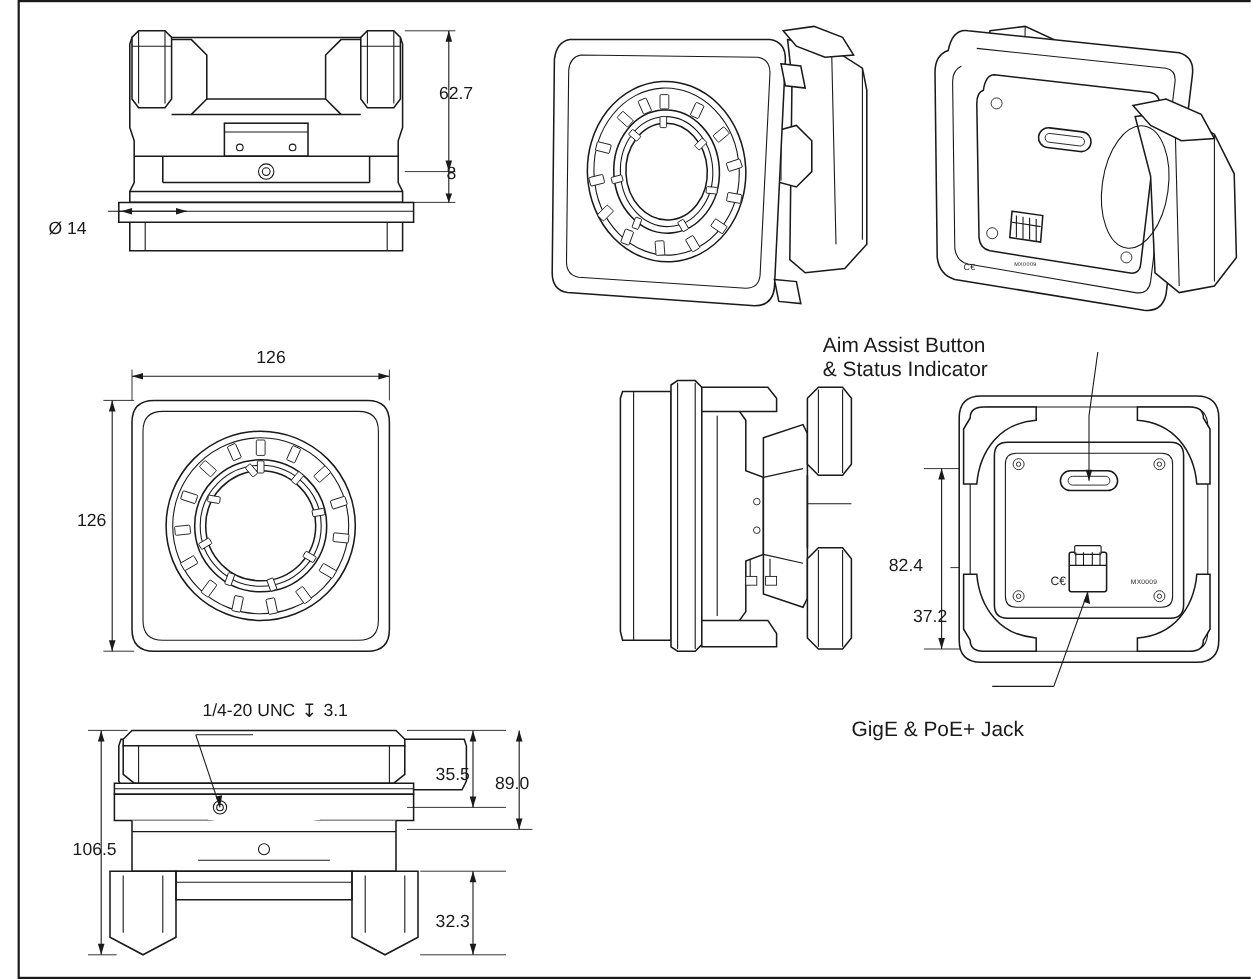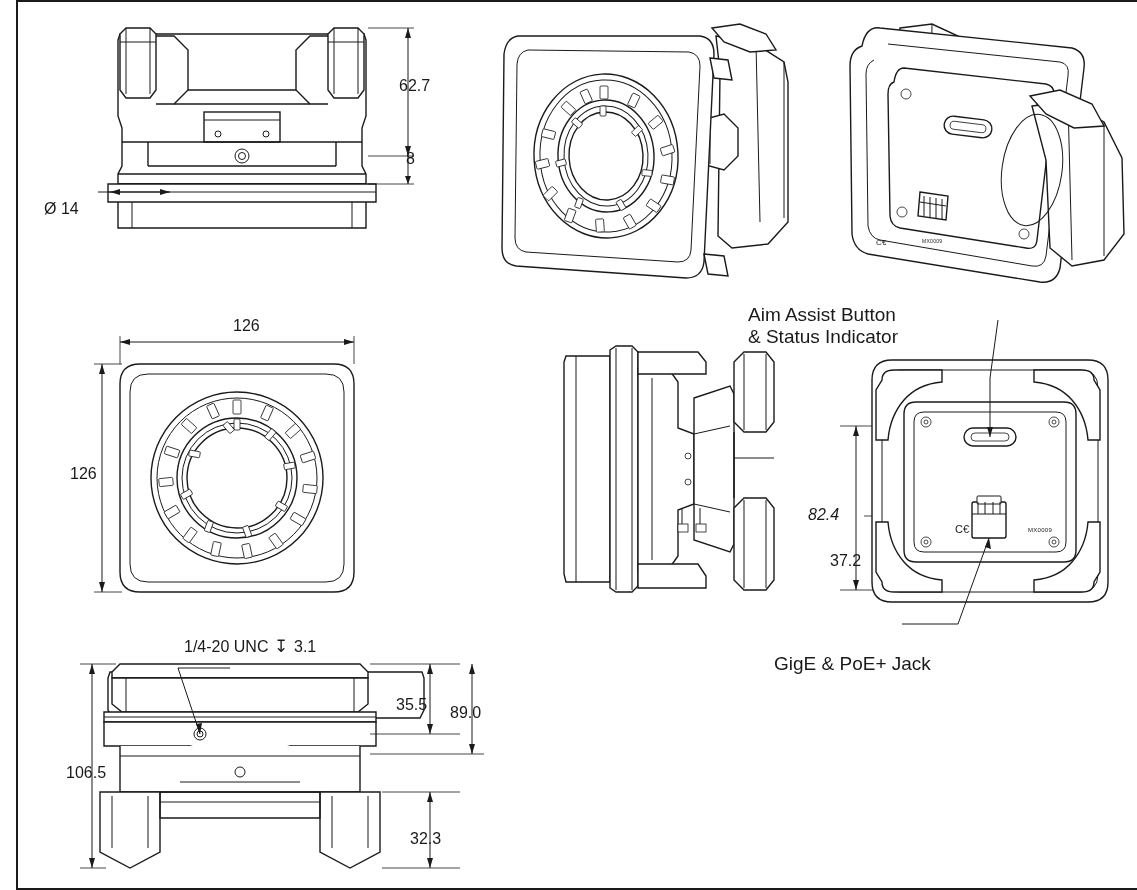--- a/index.html
+++ b/index.html
@@ -197,21 +197,21 @@
       <path class="dark" d="M32 226 L29 216 L35 216 Z"></path>
 
       <path class="leader" d="M140 92 L118 26"></path>
       <path class="dark" d="M140 92 L136 82 L142 81 Z"></path>
       <line class="leader" x1="118" y1="26" x2="170" y2="26"></line>
     </svg>
   </div>
   <div class="txt dimtxt" style="left:378px;top:694px;">35.5</div>
   <div class="txt dimtxt" style="left:432px;top:702px;">89.0</div>
   <div class="txt dimtxt" style="left:48px;top:762px;">106.5</div>
-  <div class="txt dimtxt" style="left:392px;top:828px;text-align:center;">32.3</div>
+  <div class="txt dimtxt" style="left:378px;top:828px;text-align:center;">32.3</div>
   <div class="txt dimtxt" style="left:166px;top:636px;">1/4-20 UNC</div>
   <div class="txt dimtxt" style="left:256px;top:634px;font-size:17px;">↧</div>
   <div class="txt dimtxt" style="left:276px;top:636px;">3.1</div>
 
   <div class="view" style="left:470px;top:8px;">
     <svg width="330" height="280" viewBox="0 0 330 280">
 
       <path class="ln fillw" d="M228 26 L268 34 L296 52 L300 72 L300 212 L280 234 L244 238 L230 226 L232 62 Z"></path>
       <path class="ln-thin" d="M268 34 L272 212 M296 52 L296 208"></path>
       <path class="ln fillw" d="M224 18 L252 14 L278 24 L288 40 L262 42 L236 32 Z"></path>
@@ -363,21 +363,21 @@
       <path class="ln-thin" d="M134 176 L168 176"></path>
       <path class="ln-thin" d="M140 164 L140 176 M147 164 L147 176 M155 164 L155 176 M162 164 L162 176"></path>
 
       <path class="leader" d="M152 99 L152 40 L160 -18"></path>
       <path class="dark" d="M152 99 L149 89 L155 89 Z"></path>
       <path class="leader" d="M151 200 L120 286"></path>
       <path class="dark" d="M151 200 L147 209 L153 211 Z"></path>
       <line class="leader" x1="120" y1="286" x2="64" y2="286"></line>
     </svg>
   </div>
-  <div class="txt dimtxt" style="left:790px;top:504px;font-style:italic;">82.4</div>
+  <div class="txt dimtxt" style="left:790px;top:504px;">82.4</div>
   <div class="txt dimtxt" style="left:812px;top:550px;">37.2</div>
   <div class="txt tiny" style="left:1010px;top:525px;font-size:6px;">MX0009</div>
   <div class="txt" style="left:937px;top:521px;font-size:11px;">C€</div>
 
   <div class="txt notetxt" style="left:730px;top:302px;">Aim Assist Button</div>
   <div class="txt notetxt" style="left:730px;top:324px;">&amp; Status Indicator</div>
   <div class="txt notetxt" style="left:756px;top:651px;">GigE &amp; PoE+ Jack</div>
 
 </div>
 

